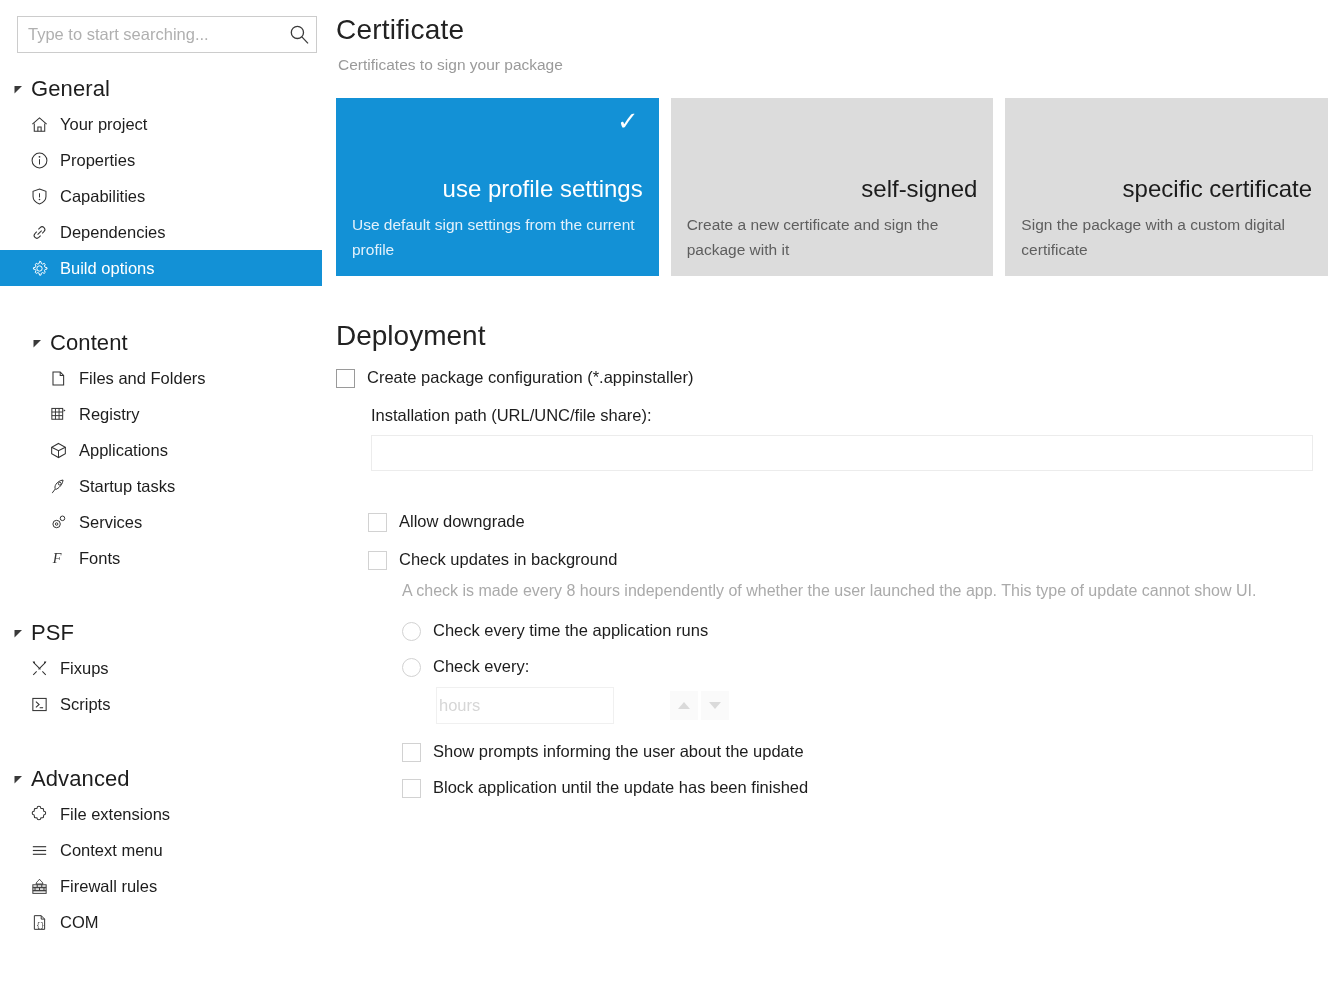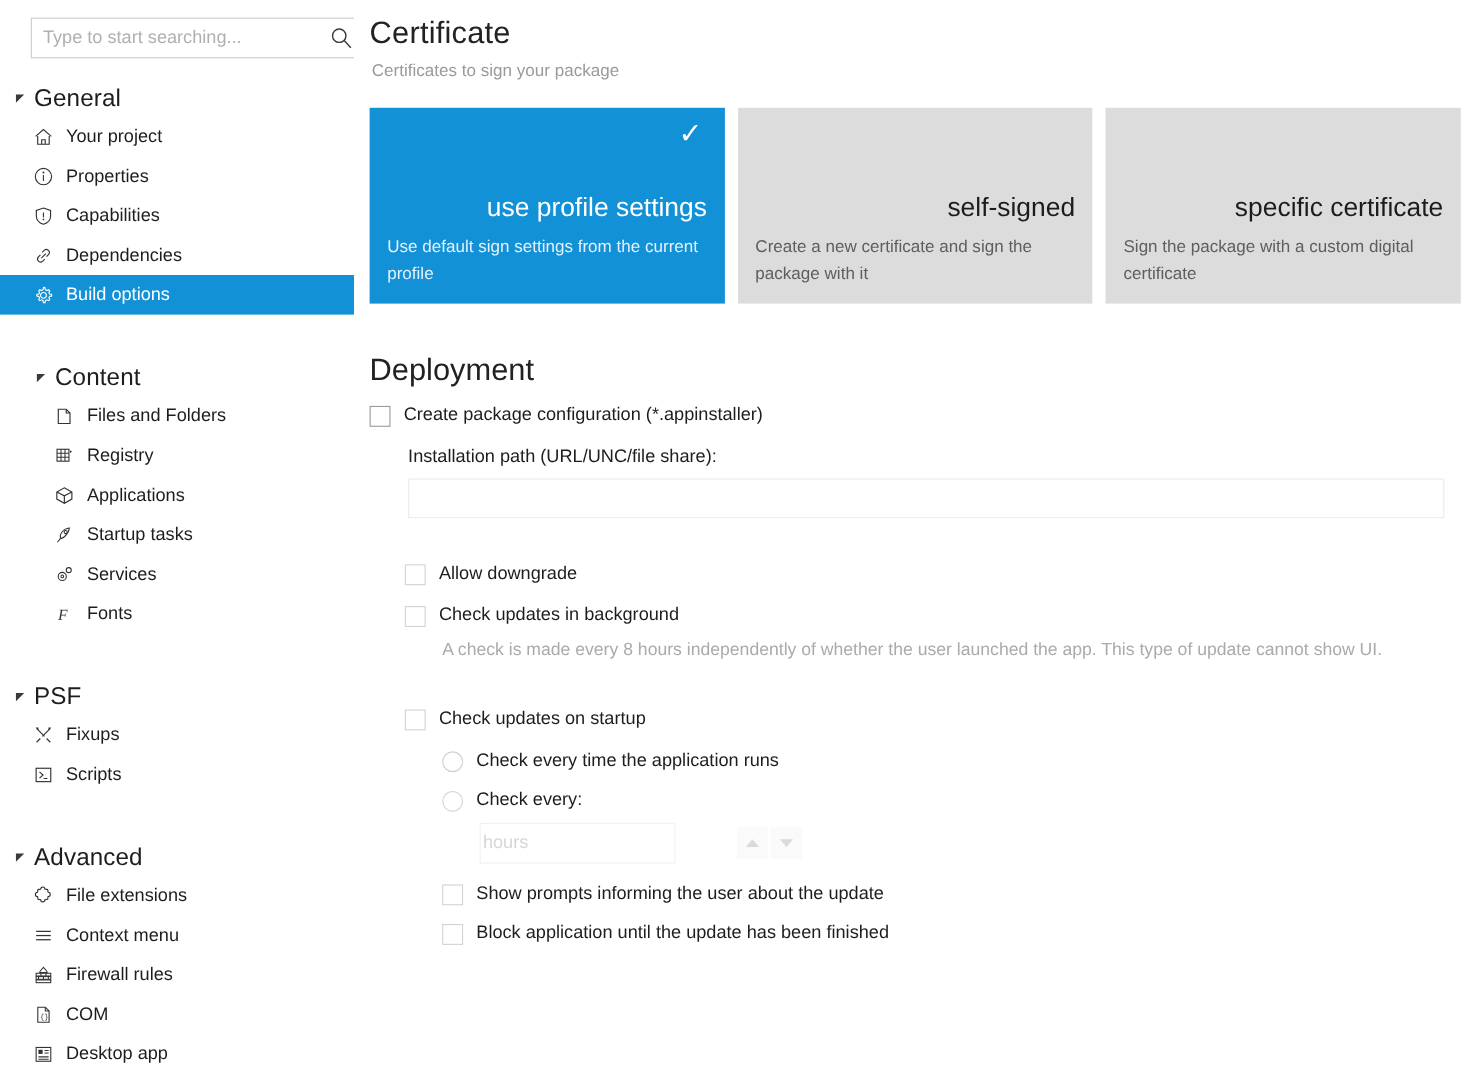--- a/index.html
+++ b/index.html
@@ -22,21 +22,21 @@
     left: 0;
     top: 0;
     width: 322px;
     height: 986px;
     background: #ffffff;
     overflow: hidden;
   }
 
   .search-wrap {
     position: absolute;
-    left: 28px;
+    left: 17px;
     top: 16px;
     width: 300px;
     height: 37px;
     border: 1px solid #cccccc;
     background: #ffffff;
     box-sizing: border-box;
     display: flex;
     align-items: center;
   }
   .search-input {
@@ -563,33 +563,20 @@
       <span class="nav-icon">
         <svg width="19" height="19" viewBox="0 0 20 20">
             <path d="M4.6 2.8 h7.2 l3.6 3.6 v10.8 H4.6 Z" fill="none" stroke="currentColor" stroke-width="1.05"></path>
             <path d="M11.8 2.8 v3.6 h3.6" fill="none" stroke="currentColor" stroke-width="1.05"></path>
             <text x="6.6" y="14.3" font-family="'Liberation Mono', monospace" font-size="7" fill="currentColor">{}</text>
           </svg>
       </span>
       <span class="nav-label">COM</span>
     </div>
 
-    <div class="nav-item">
-      <span class="nav-icon">
-        <svg width="19" height="19" viewBox="0 0 20 20">
-            <rect x="3" y="3.4" width="14" height="13.2" fill="none" stroke="currentColor" stroke-width="1.05"></rect>
-            <rect x="5.2" y="5.6" width="4" height="4" fill="currentColor"></rect>
-            <line x1="11" y1="6.4" x2="15" y2="6.4" stroke="currentColor" stroke-width="1"></line>
-            <line x1="11" y1="8.8" x2="15" y2="8.8" stroke="currentColor" stroke-width="1"></line>
-            <line x1="5.2" y1="12.4" x2="15" y2="12.4" stroke="currentColor" stroke-width="1"></line>
-            <line x1="5.2" y1="14.6" x2="15" y2="14.6" stroke="currentColor" stroke-width="1"></line>
-          </svg>
-      </span>
-      <span class="nav-label">Desktop app</span>
-    </div>
   </div>
 </div>
 
 <div id="main">
 
   <div class="page-title">Certificate</div>
   <div class="page-subtitle">Certificates to sign your package</div>
 
   <div class="tiles">
 
@@ -628,24 +615,20 @@
       <span class="row-label">Allow downgrade</span>
     </div>
 
     <div class="row gap-b indent1">
       <span class="cbox dim"></span>
       <span class="row-label">Check updates in background</span>
     </div>
 
     <div class="helper">A check is made every 8 hours independently of whether the user launched the app. This type of update cannot show UI.</div>
 
-    <div class="row gap-a indent1">
-      <span class="cbox dim"></span>
-      <span class="row-label">Check updates on startup</span>
-    </div>
 
     <div class="row gap-b indent3">
       <span class="radio"></span>
       <span class="row-label">Check every time the application runs</span>
     </div>
 
     <div class="row gap-c indent3">
       <span class="radio"></span>
       <span class="row-label">Check every:</span>
     </div>

